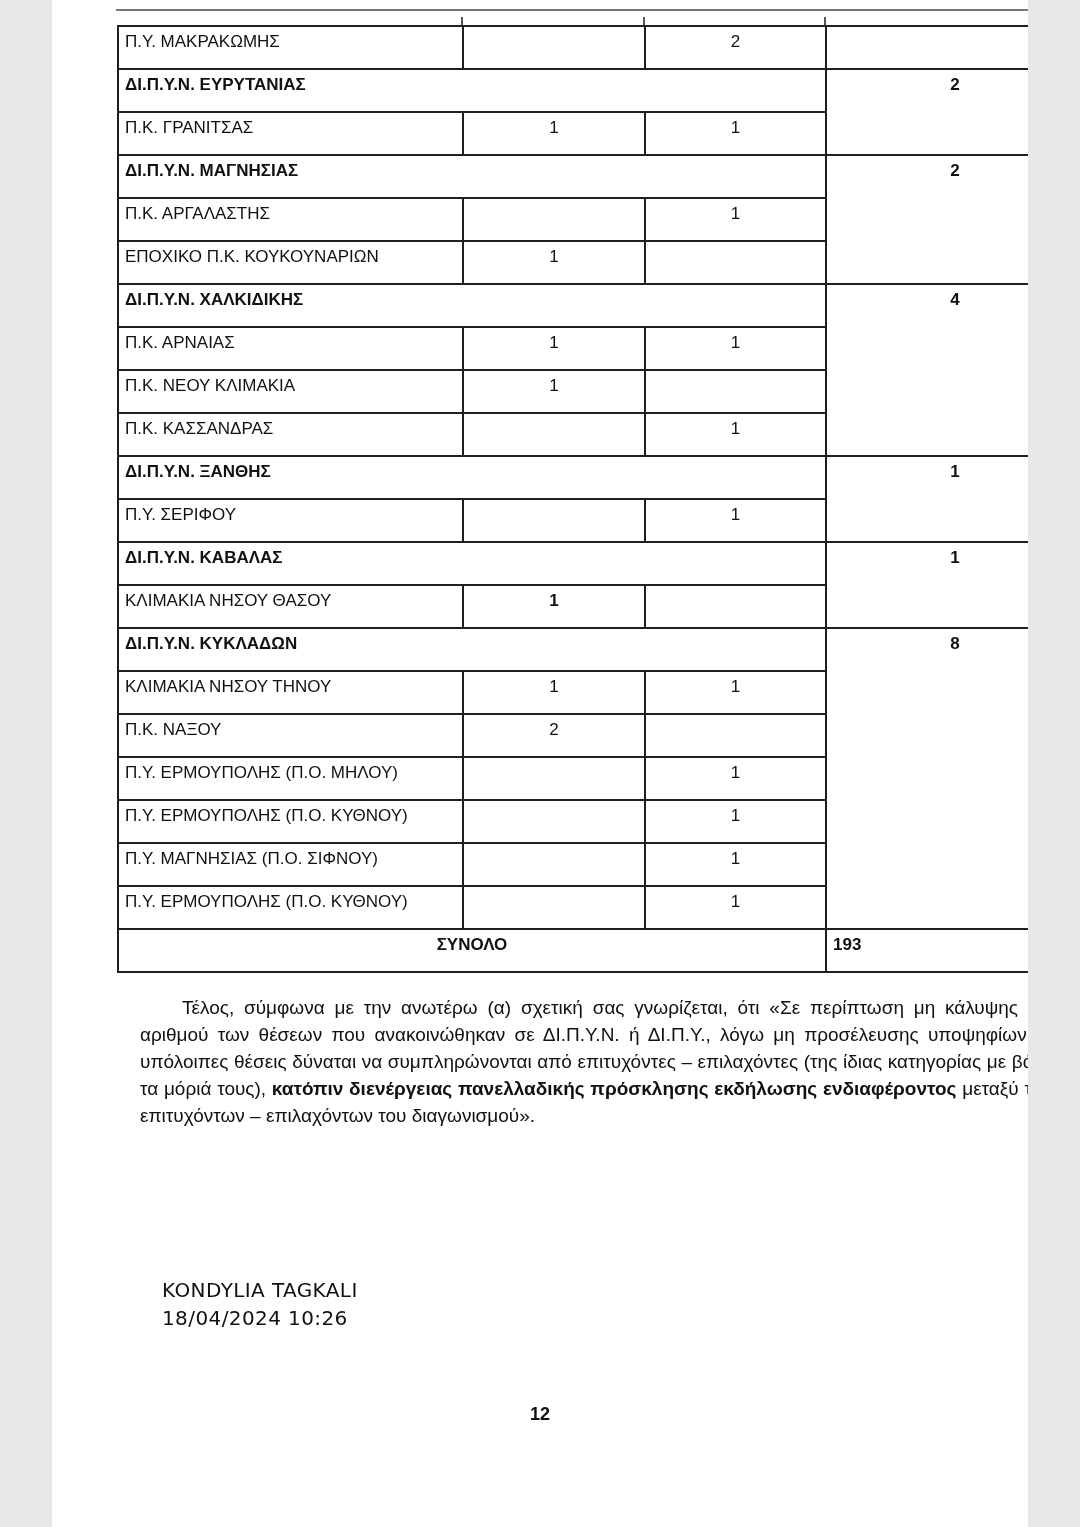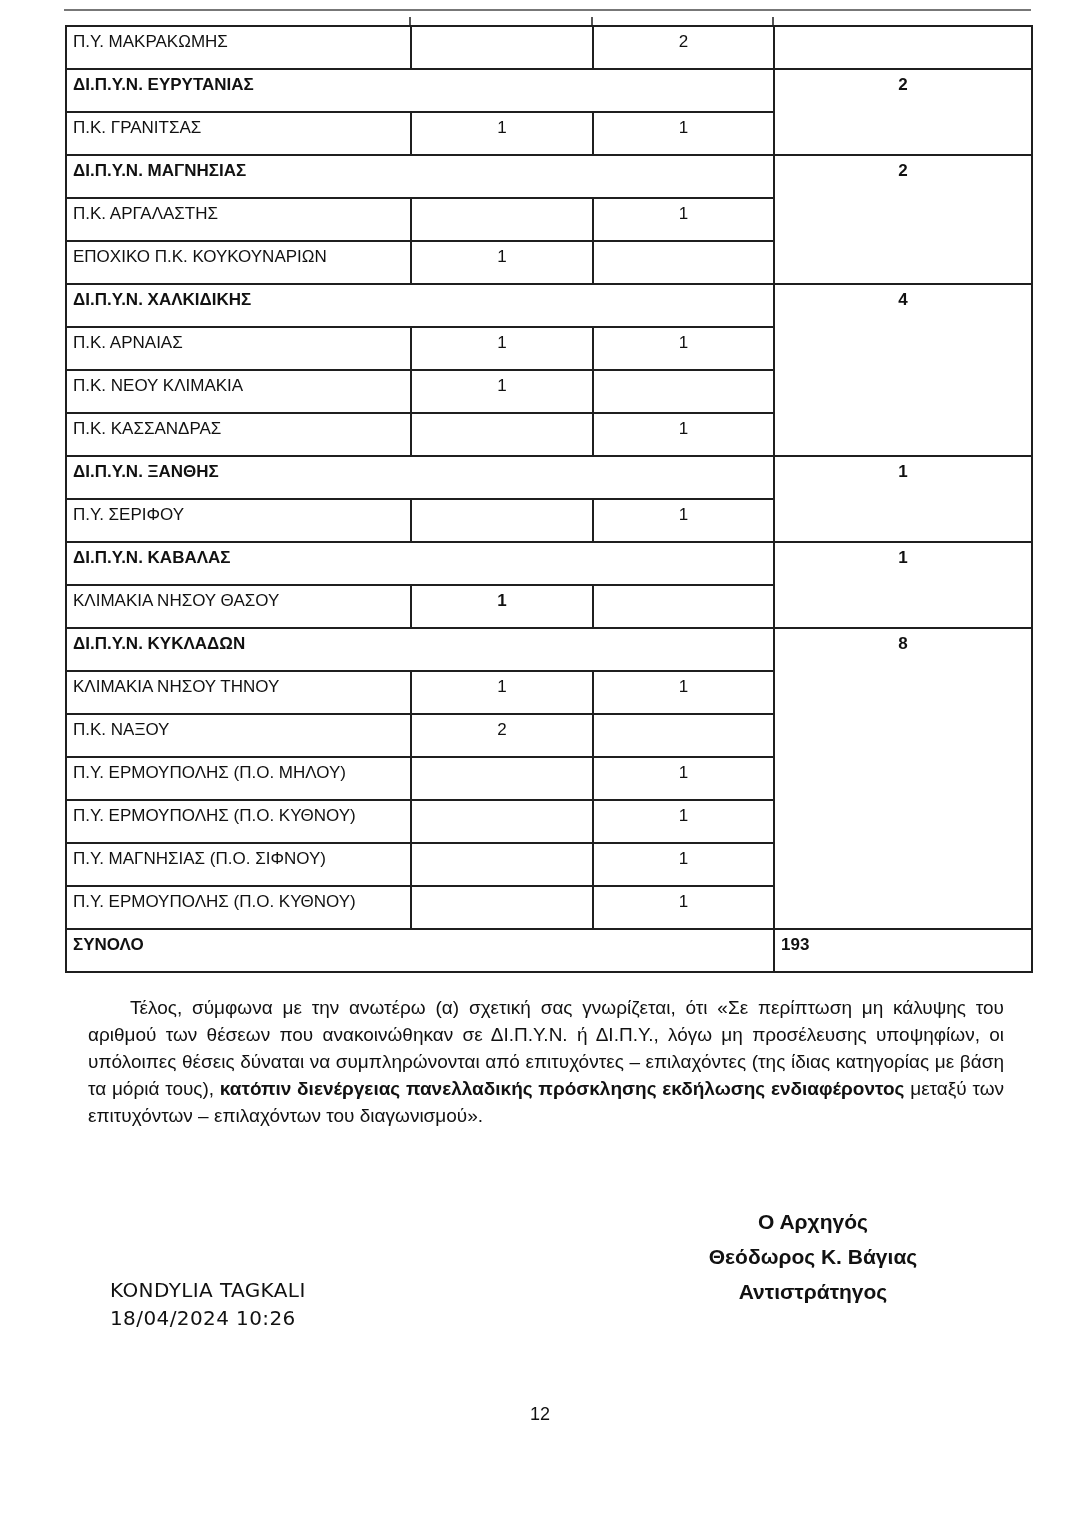--- a/index.html
+++ b/index.html
@@ -1,18 +1,18 @@
 <!DOCTYPE html>
 <html lang="el"><head>
 <meta charset="utf-8">
 <style>
   html,body { margin:0; padding:0; background:#e8e8e8; }
   .page {
     position:relative;
-    width:1080px; height:1527px;
+    width:976px; height:1527px;
     margin:0 auto;
     background:#ffffff;
     font-family:"Liberation Sans", sans-serif;
     color:#111;
     overflow:hidden;
   }
 
   
   .cut-line { position:absolute; left:64px; top:9px; width:967px; height:2px; background:#777; }
   .cut-stub { position:absolute; top:17px; width:2px; height:9px; background:#555; }
@@ -32,21 +32,21 @@
     height:43px;
     box-sizing:border-box;
     line-height:1.25;
     overflow:hidden;
     white-space:nowrap;
   }
   td.name   { text-align:left; padding-left:9px; }
   td.num    { text-align:center; }
   td.div-hd { font-weight:bold; }
   td.merged { vertical-align:middle; text-align:center; font-weight:bold; padding-top:0; }
-  td.total-lbl { font-weight:bold; height:47px;border-radius:19px; }
+  td.total-lbl { text-align:center; font-weight:bold; height:47px;border-radius:19px; }
   td.total-val { vertical-align:middle; text-align:left; font-weight:bold; padding-top:0; }
   .b { font-weight:bold; }
 
   
   .bodytext {
     position:absolute; left:88px; top:994px; width:916px;
     font-size:19px; line-height:27px;
     text-align:justify;
   }
   .bodytext p { margin:0; }
@@ -64,21 +64,21 @@
   .stamp {
     position:absolute; left:110px; top:1276px;
     font-family:"DejaVu Sans", sans-serif;
     font-size:20px; line-height:28px;
     letter-spacing:0.4px;
   }
 
   
   .pagenum {
     position:absolute; left:0; top:1404px; width:100%;
-    text-align:center; font-size:18px;
+    text-align:center; font-size:18px;font-weight:bold;
   }
 </style>
 </head>
 <body>
 
 <div class="page">
 
   <div class="cut-line"></div>
   <div class="cut-stub" style="left:409px;"></div>
   <div class="cut-stub" style="left:591px;"></div>
@@ -196,25 +196,20 @@
         <td class="total-lbl" colspan="3">ΣΥΝΟΛΟ</td>
         <td class="total-val">193</td>
       </tr>
     </tbody>
   </table>
 
   <div class="bodytext">
     <p class="first"><span>Τέλος, σύμφωνα με την ανωτέρω (α) σχετική σας γνωρίζεται, ότι «Σε περίπτωση μη κάλυψης του αριθμού των θέσεων που ανακοινώθηκαν σε ΔΙ.Π.Υ.Ν. ή ΔΙ.Π.Υ., λόγω μη προσέλευσης υποψηφίων, οι υπόλοιπες θέσεις δύναται να συμπληρώνονται από επιτυχόντες – επιλαχόντες (της ίδιας κατηγορίας με βάση τα μόριά τους), </span><b>κατόπιν διενέργειας πανελλαδικής πρόσκλησης εκδήλωσης ενδιαφέροντος</b><span> μεταξύ των επιτυχόντων – επιλαχόντων του διαγωνισμού».</span></p>
   </div>
 
-  <div class="signature">
-    <div>Ο Αρχηγός</div>
-    <div>Θεόδωρος Κ. Βάγιας</div>
-    <div>Αντιστράτηγος</div>
-  </div>
 
   <div class="stamp">
     <div>KONDYLIA TAGKALI</div>
     <div>18/04/2024 10:26</div>
   </div>
 
   <div class="pagenum">12</div>
 
 </div>
 

